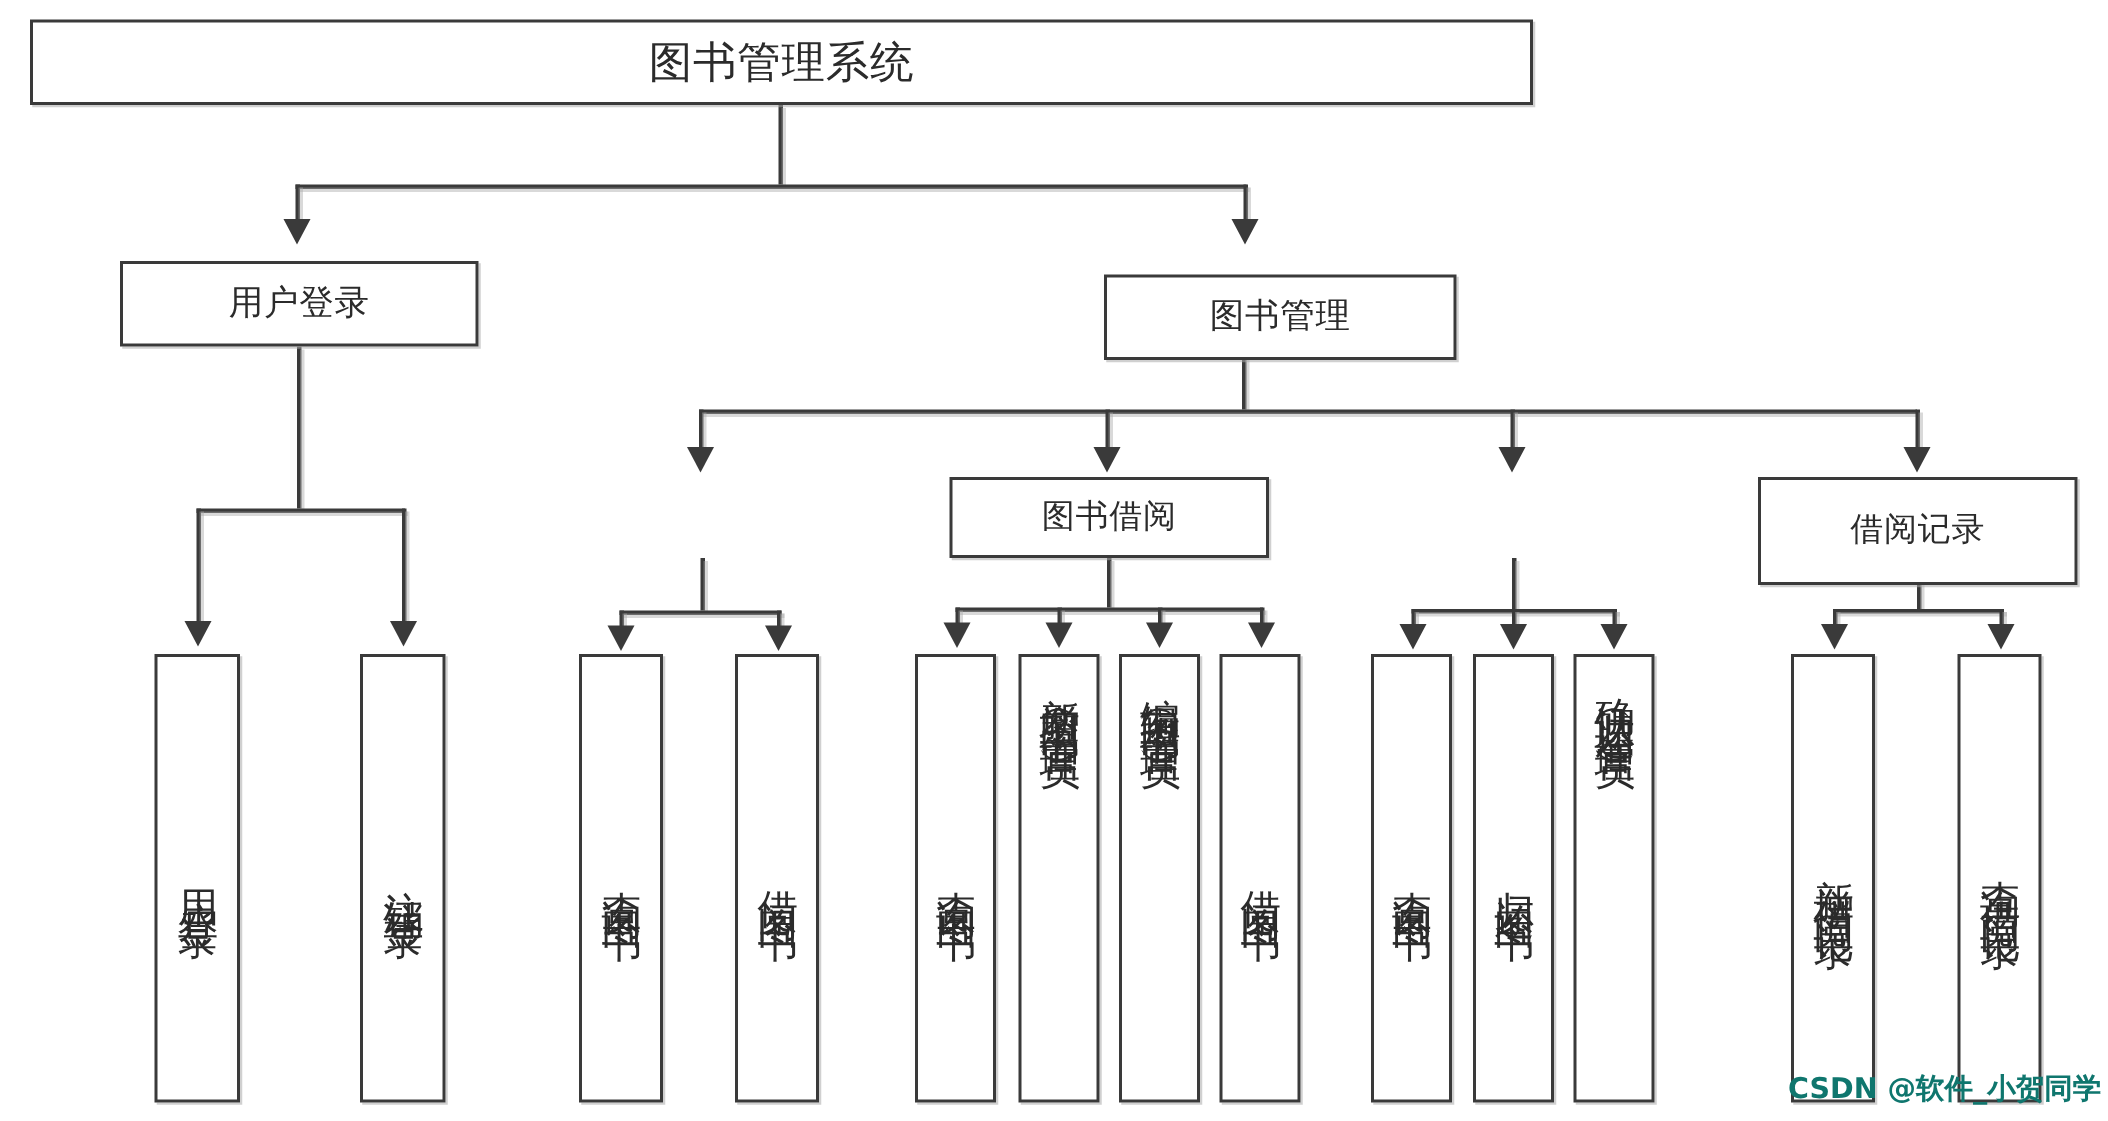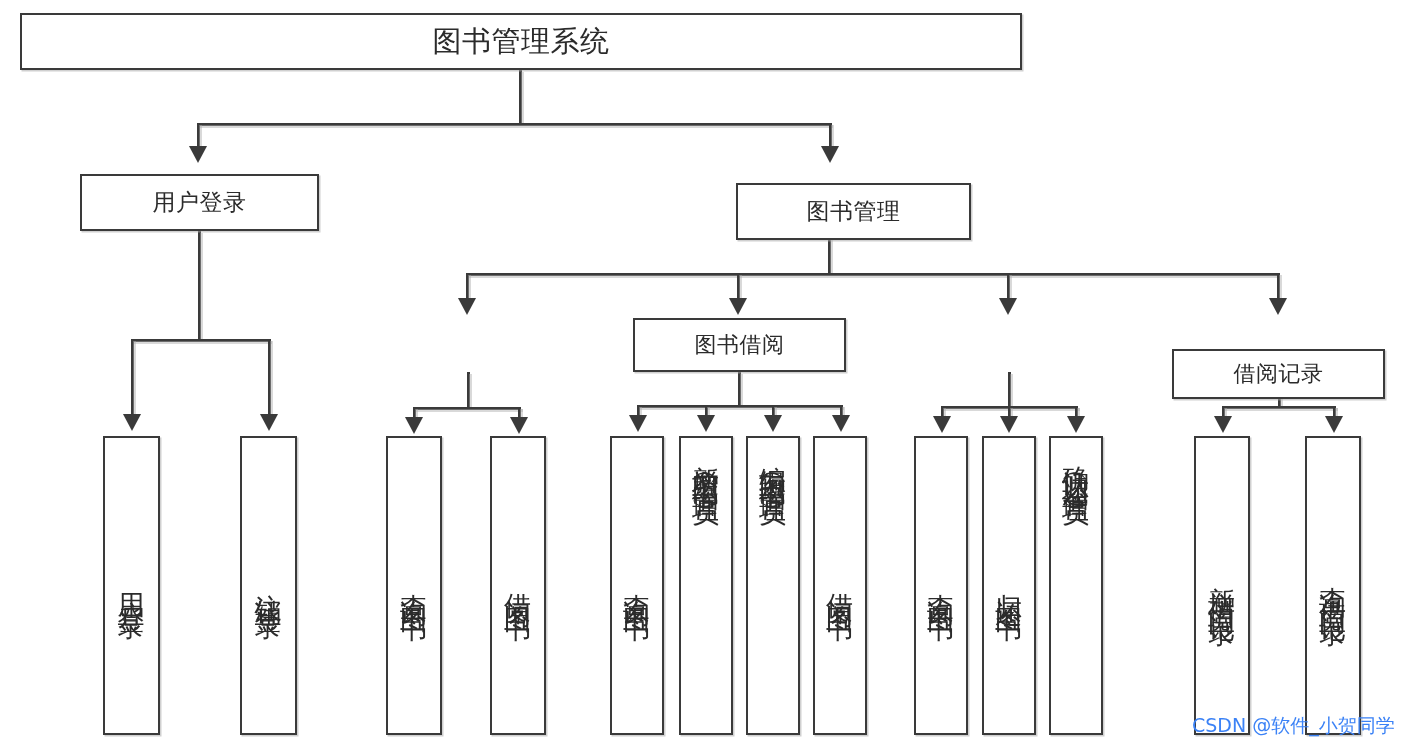--- a/index.html
+++ b/index.html
@@ -66,25 +66,26 @@
   .arw{
     position:absolute;width:0;height:0;z-index:2;
     border-left:9px solid transparent;
     border-right:9px solid transparent;
     border-top:17px solid #3a3a3a;
   }
 
   
   #watermark{
     position:absolute;
-    color:#3b82f6;
+    color:#0f766e;
     font-size:19px;
     white-space:nowrap;
     z-index:5;
     user-select:none;
+    font-weight:bold;
   }
 </style>
 </head>
 <body>
 
 <div id="canvas">
 
   <div class="node root" style="left:20px;top:13px;width:1002px;height:57px;">
     <span class="lbl">图书管理系统</span>
   </div>
@@ -120,21 +121,21 @@
   <div class="ln v" style="left:737px;top:273px;height:27px;"></div>
   <div class="arw" style="left:729px;top:298px;"></div>
   <div class="ln v" style="left:1007px;top:273px;height:27px;"></div>
   <div class="arw" style="left:999px;top:298px;"></div>
   <div class="ln v" style="left:1277px;top:273px;height:27px;"></div>
   <div class="arw" style="left:1269px;top:298px;"></div>
 
   <div class="node h3" style="left:633px;top:318px;width:213px;height:54px;">
     <span class="lbl">图书借阅</span>
   </div>
-  <div class="node h3" style="left:1172px;top:318px;width:213px;height:50px;margin-top:31px;">
+  <div class="node h3" style="left:1172px;top:318px;width:213px;height:72px;">
     <span class="lbl">借阅记录</span>
   </div>
 
   <div class="ln v" style="left:467px;top:372px;height:35px;"></div>
   <div class="ln h" style="left:413px;top:407px;width:108px;"></div>
   <div class="ln v" style="left:413px;top:407px;height:12px;"></div>
   <div class="arw" style="left:405px;top:417px;"></div>
   <div class="ln v" style="left:518px;top:407px;height:12px;"></div>
   <div class="arw" style="left:510px;top:417px;"></div>
 

